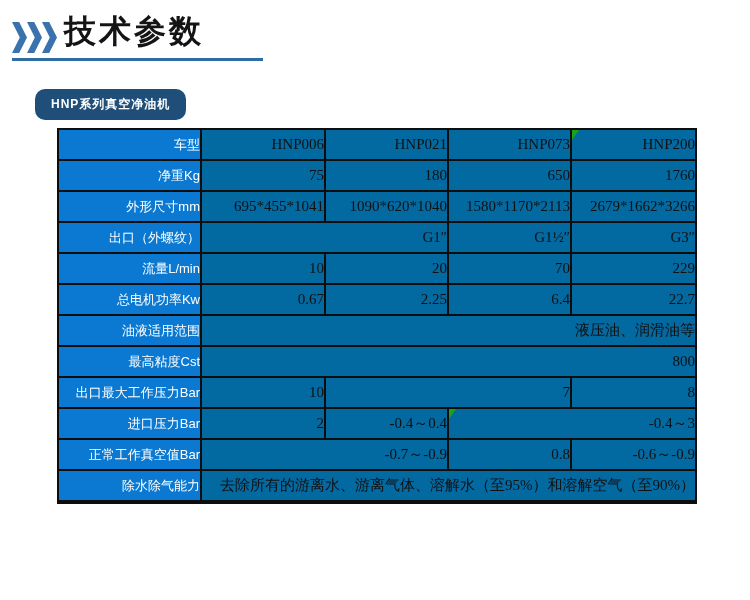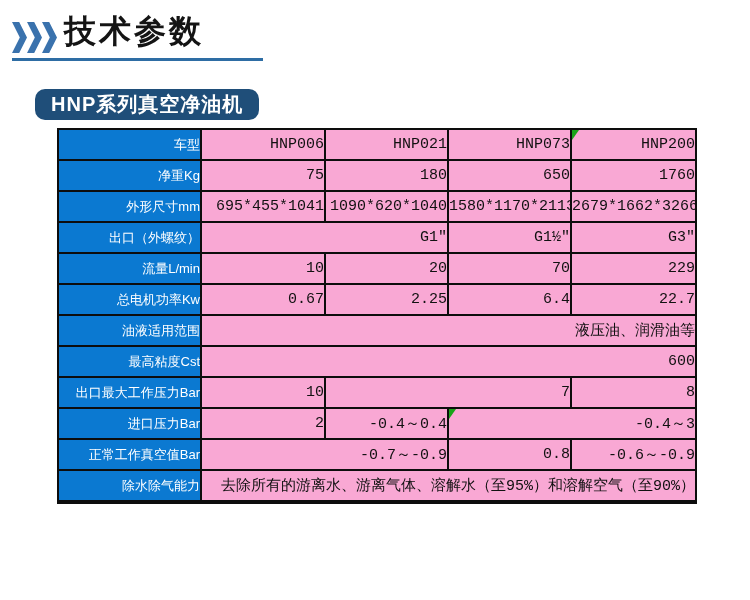--- a/index.html
+++ b/index.html
@@ -53,21 +53,21 @@
   
   .series-badge {
     position: absolute;
     left: 35px;
     top: 89px;
     height: 31px;
     padding: 0 16px;
     background: #1f4e79;
     border-radius: 10px;
     color: #ffffff;
-    font-size: 20px;
+    font-size: 12px;
     font-weight: 700;
     display: flex;
     align-items: center;
     letter-spacing: 1px;
   }
 
   
   .spec-table {
     position: absolute;
     left: 57px;
@@ -86,24 +86,24 @@
     white-space: nowrap;
   }
   .spec-table tr:last-child td { border-bottom: 4px solid #0d0d0d; }
   td.row-label {
     background: #0b79d1;
     color: #ffffff;
     font-size: 13px;
     font-family: "Liberation Sans", sans-serif;
   }
   td.value-cell {
-    background: #f9a8d4;
+    background: #0369a1;
     color: #111111;
     font-size: 15px;
-    font-family: Liberation Mono, monospace;
+    font-family: Liberation Serif, serif;
     position: relative;
   }
   .green-marker {
     position: absolute;
     left: 0;
     top: 0;
     width: 7px;
     height: 10px;
     background: #18a318;
     clip-path: polygon(0 0, 100% 0, 0 100%);
@@ -178,21 +178,21 @@
         <td class="value-cell">2.25</td>
         <td class="value-cell">6.4</td>
         <td class="value-cell">22.7</td>
       </tr>
       <tr>
         <td class="row-label">油液适用范围</td>
         <td class="value-cell" colspan="4">液压油、润滑油等</td>
       </tr>
       <tr>
         <td class="row-label">最高粘度Cst</td>
-        <td class="value-cell" colspan="4">600</td>
+        <td class="value-cell" colspan="4">800</td>
       </tr>
       <tr>
         <td class="row-label">出口最大工作压力Bar</td>
         <td class="value-cell">10</td>
         <td class="value-cell" colspan="2">7</td>
         <td class="value-cell">8</td>
       </tr>
       <tr>
         <td class="row-label">进口压力Bar</td>
         <td class="value-cell">2</td>

